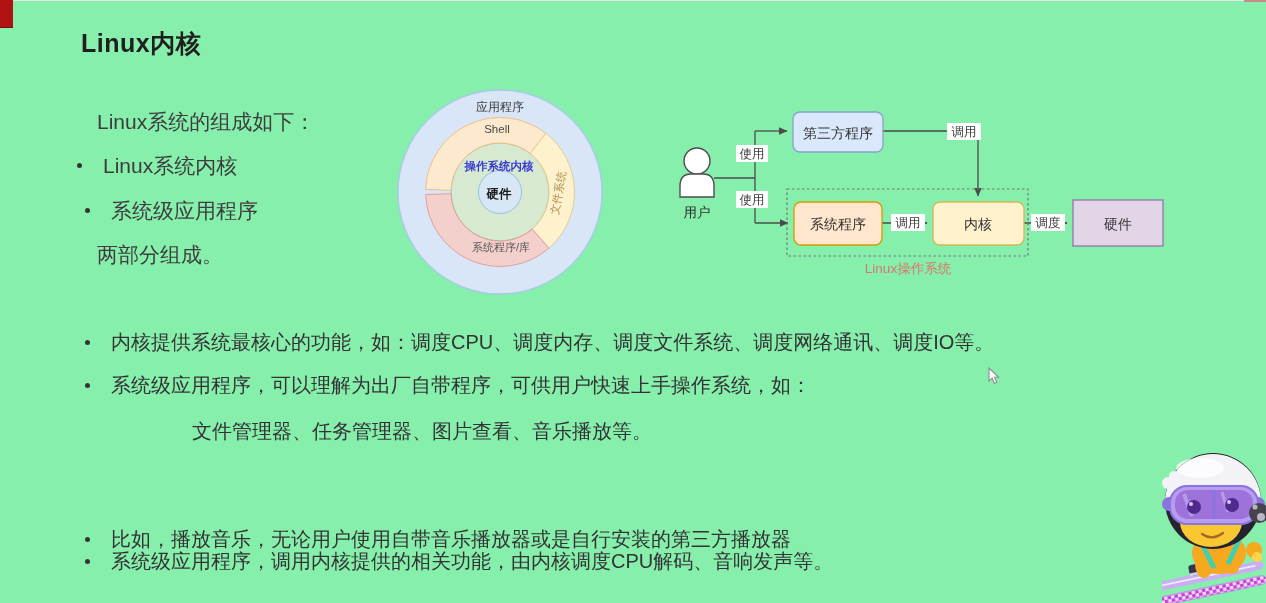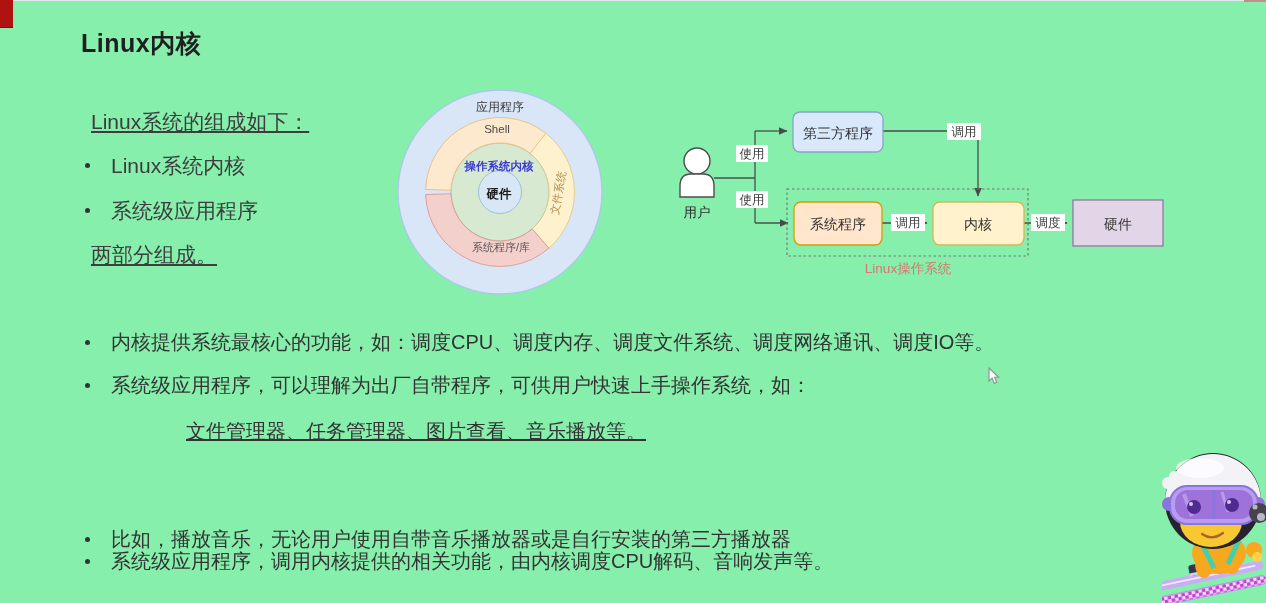--- a/index.html
+++ b/index.html
@@ -15,38 +15,38 @@
     position:absolute;left:81px;top:27px;font-size:25px;font-weight:700;color:#1f1f1f;
     letter-spacing:0.5px;
   }
   .line{position:absolute;white-space:nowrap;}
   .intro-line{font-size:21px;color:#3d3d3d;}
   .note-line{font-size:20px;color:#333333;}
   .bullet .dot{
     position:absolute;left:4px;top:11px;width:5px;height:5px;border-radius:50%;background:#333;
   }
   .bullet .txt{margin-left:30px;display:inline-block;}
-  .plain .txt{margin-left:10px;display:inline-block;text-decoration:underline;}
+  .plain .txt{margin-left:16px;display:inline-block;}
   svg text{font-family:"Liberation Sans","DejaVu Sans",sans-serif;}
 </style>
 </head>
 <body>
 
 <div class="slide">
 
   <div class="topline"></div>
   <div class="topline-red"></div>
   <div class="corner-red"></div>
 
   <div class="title">Linux内核</div>
 
   <div class="line intro-line plain" style="left:81px;top:108px;">
     <span class="txt">Linux系统的组成如下：</span>
   </div>
-  <div class="line intro-line bullet" style="left:81px;top:152px;">
+  <div class="line intro-line bullet" style="left:73px;top:152px;">
     <span class="dot"></span>
     <span class="txt">Linux系统内核</span>
   </div>
   <div class="line intro-line plain" style="left:81px;top:241px;">
     <span class="txt">两部分组成。</span>
   </div>
   <div class="line intro-line bullet" style="left:81px;top:197px;">
     <span class="dot"></span>
     <span class="txt">系统级应用程序</span>
   </div>

